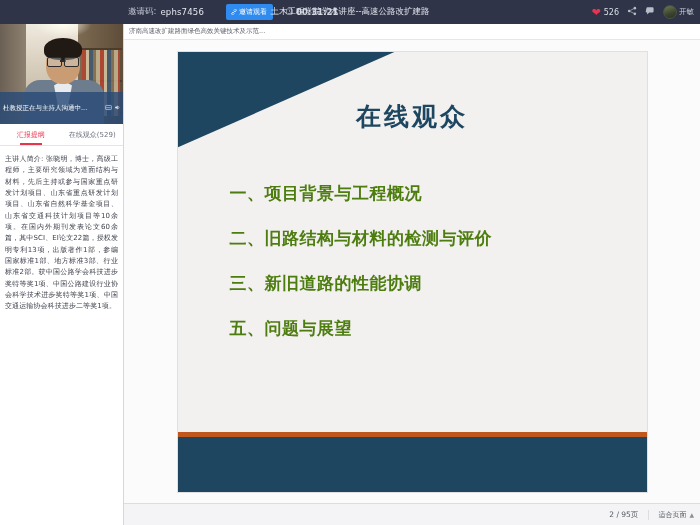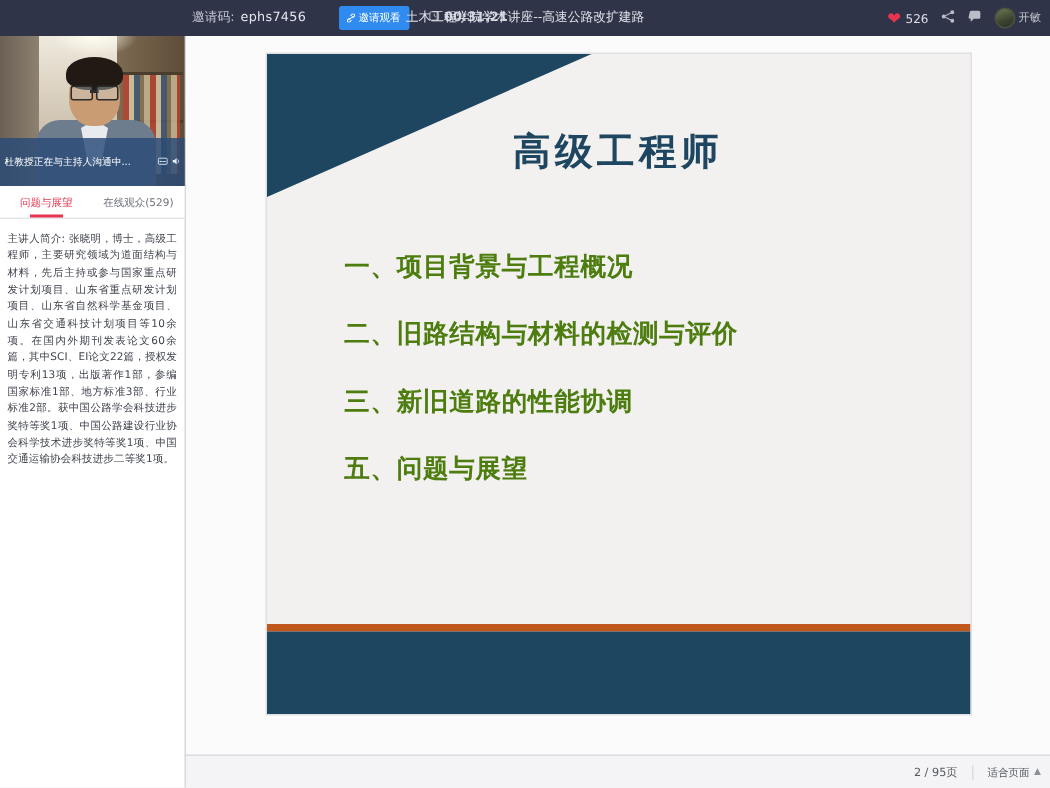--- a/index.html
+++ b/index.html
@@ -332,38 +332,41 @@
         <svg width="7" height="7" viewBox="0 0 12 12">
             <path d="M2 4.6h2L6.4 2.4v7.2L4 7.4H2z" fill="#e6ecf5"></path>
             <path d="M8 4.2a2.6 2.6 0 010 3.6" stroke="#e6ecf5" stroke-width="1" fill="none" stroke-linecap="round"></path>
           </svg>
       </span>
     </div>
   </div>
 
   <div class="tabs">
     <div class="tab active">
-      <span>问题与展望</span>
+      <span>汇报提纲</span>
     </div>
     <div class="tab">
       <span>在线观众(529)</span>
     </div>
   </div>
 
   <div class="bio">主讲人简介: 张晓明，博士，高级工程师，主要研究领域为道面结构与材料，先后主持或参与国家重点研发计划项目、山东省重点研发计划项目、山东省自然科学基金项目、山东省交通科技计划项目等10余项。在国内外期刊发表论文60余篇，其中SCI、EI论文22篇，授权发明专利13项，出版著作1部，参编国家标准1部、地方标准3部、行业标准2部。获中国公路学会科技进步奖特等奖1项、中国公路建设行业协会科学技术进步奖特等奖1项、中国交通运输协会科技进步二等奖1项。</div>
 </div>
 
 <div class="main">
 
+  <div class="doc-header">
+    <span class="doc-title">济南高速改扩建路面绿色高效关键技术及示范...</span>
+  </div>
 
   <div class="slide-stage">
     <div class="slide">
       <div class="wedge"></div>
 
-      <div class="slide-title">高级工程师</div>
+      <div class="slide-title">在线观众</div>
 
       <div class="outline">
         <div class="outline-item">一、项目背景与工程概况</div>
         <div class="outline-item">二、旧路结构与材料的检测与评价</div>
         <div class="outline-item">三、新旧道路的性能协调</div>
         <div class="outline-item">五、问题与展望</div>
       </div>
 
       <div class="slide-foot-orange"></div>
       <div class="slide-foot-navy"></div>

